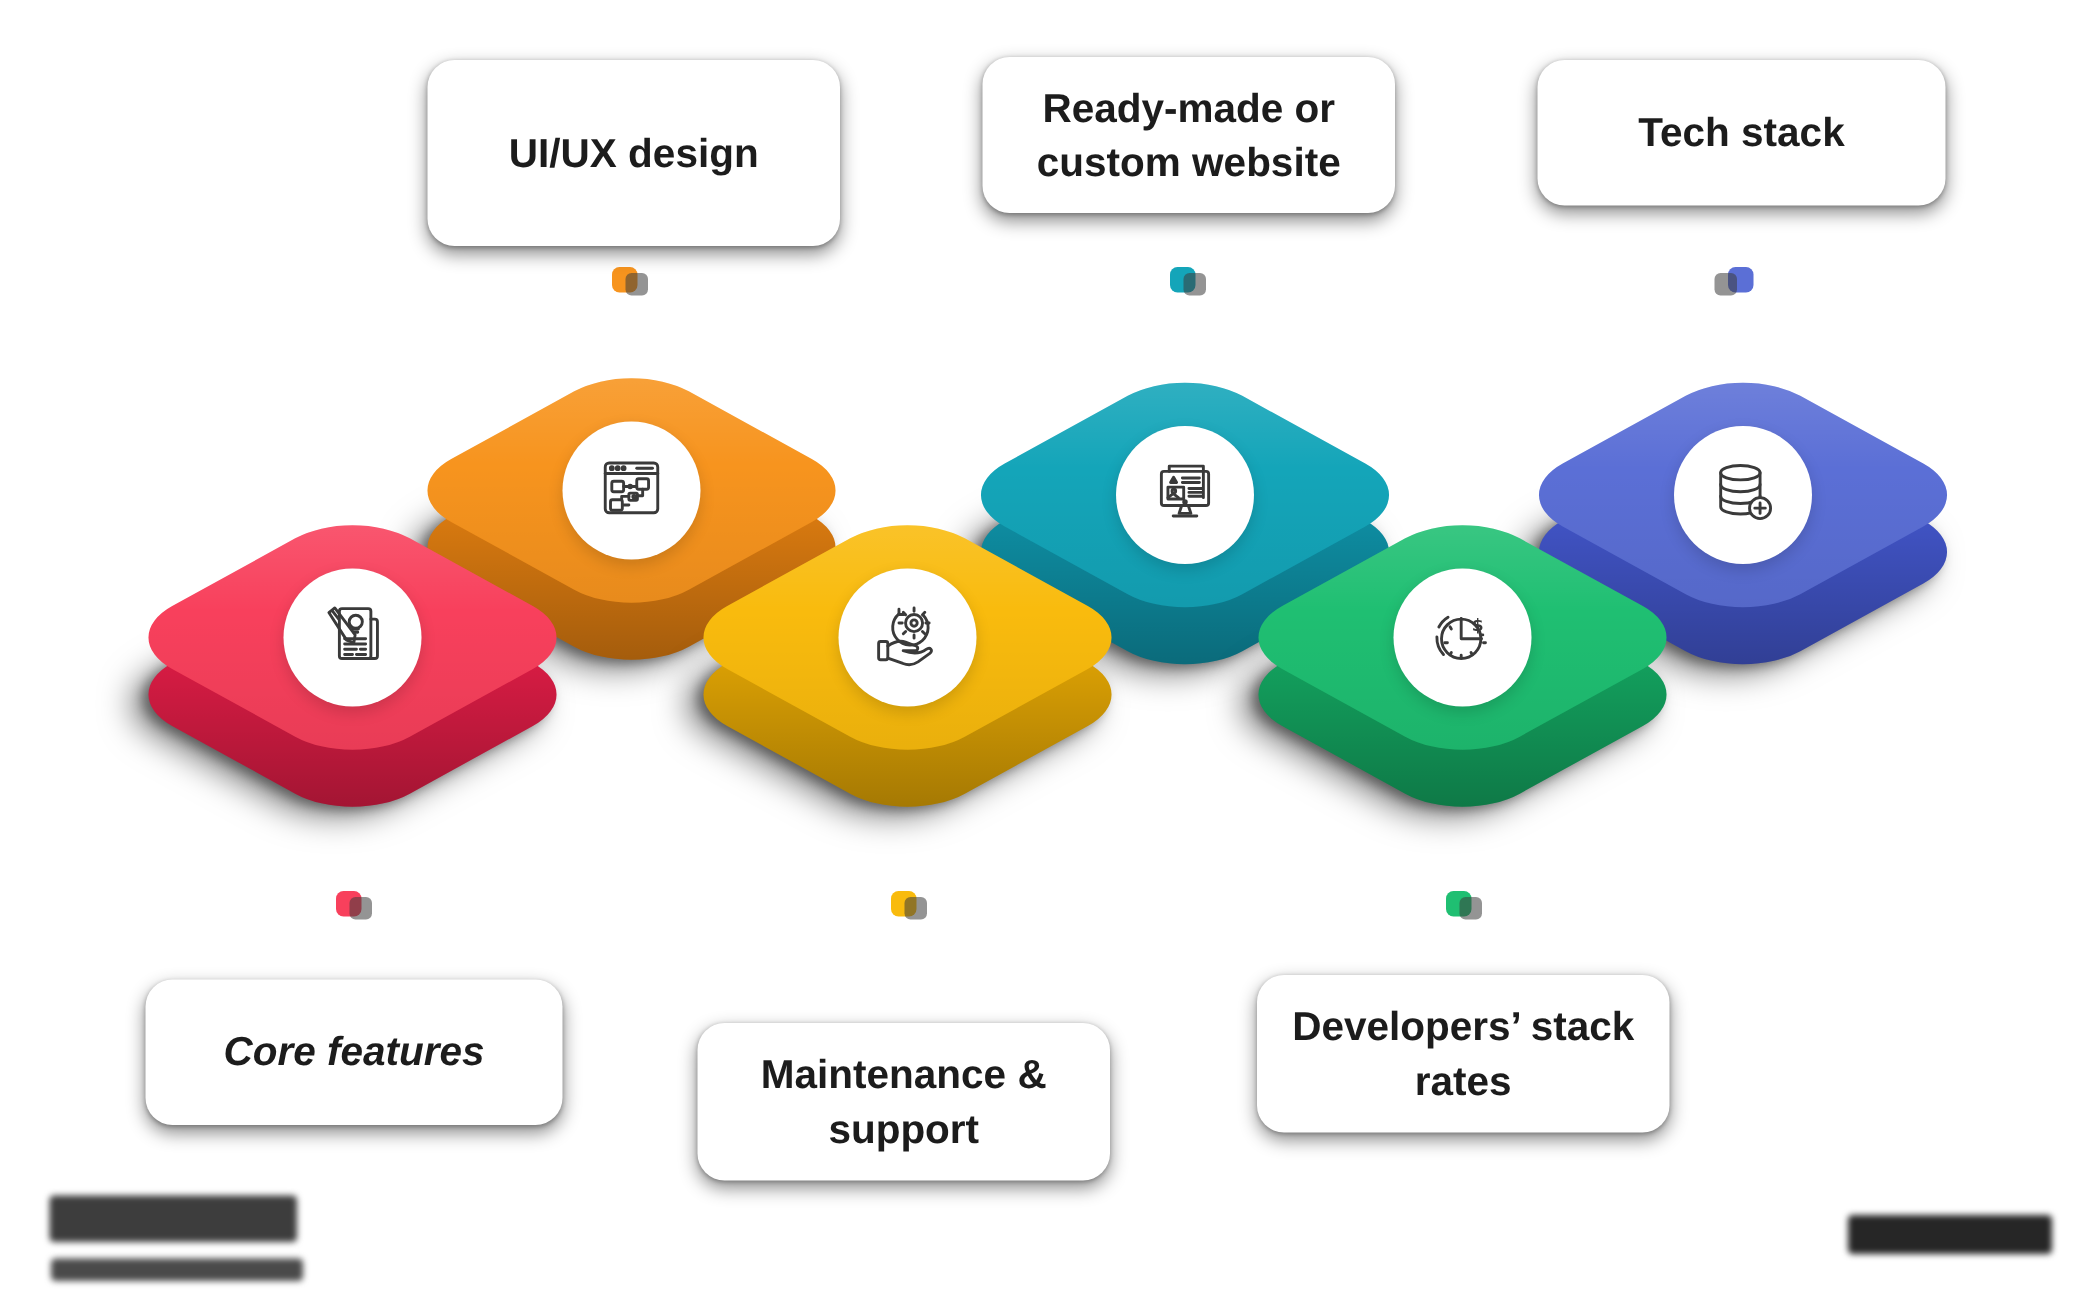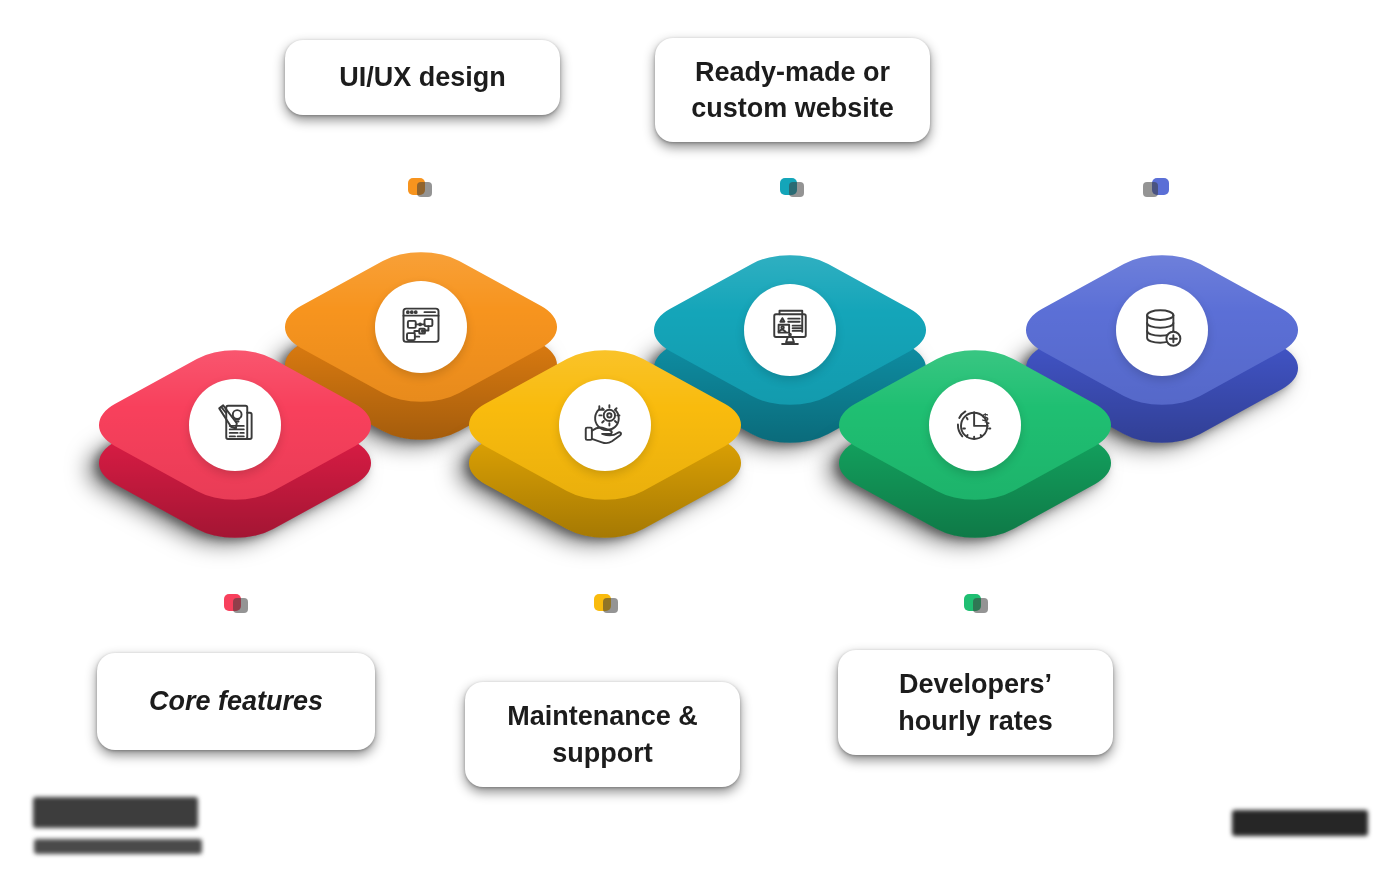--- a/index.html
+++ b/index.html
@@ -53,26 +53,27 @@
   .icon-stroke{fill:none;stroke:#3a3a3a;stroke-width:2.2;stroke-linecap:round;stroke-linejoin:round;}
 
   
   .blur-block{position:absolute;background:#3d3d3d;filter:blur(2px);border-radius:3px;}
 </style>
 </head>
 <body>
 
 <div class="canvas">
 
-  <div class="label-box" style="left:285px;top:40px;width:275px;height:75px;text-align:center;">UI/UX design</div>
+  <div class="label-box" style="left:285px;top:40px;width:275px;height:124px;text-align:center;">UI/UX design</div>
   <div class="label-box" style="left:655px;top:38px;width:275px;height:104px;">Ready-made or custom website</div>
+  <div class="label-box" style="left:1025px;top:40px;width:272px;height:97px;">Tech stack</div>
 
   <div class="label-box" style="left:97px;top:653px;width:278px;height:97px;font-style:italic;">Core features</div>
   <div class="label-box" style="left:465px;top:650px;width:275px;height:105px;margin-top:32px;">Maintenance &amp; support</div>
-  <div class="label-box" style="left:838px;top:650px;width:275px;height:105px;">Developers’ hourly rates</div>
+  <div class="label-box" style="left:838px;top:650px;width:275px;height:105px;">Developers’ stack rates</div>
 
   <div class="dot" style="left: 408px; top: 178px; --top: #F7941E; --side: #DB7B10; --dot: #F7941E;"></div>
   <div class="dot" style="left: 780px; top: 178px; --top: #14A5B9; --side: #0E8EA3; --dot: #14A5B9;"></div>
   <div class="dot shadow-left" style="left: 1152px; top: 178px; --top: #5B6FD6; --side: #4154C6; --dot: #5B6FD6;"></div>
   <div class="dot" style="left: 224px; top: 594px; --top: #F8405C; --side: #D91C44; --dot: #F8405C;"></div>
   <div class="dot" style="left: 594px; top: 594px; --top: #F9BB0D; --side: #DCA104; --dot: #F9BB0D;"></div>
   <div class="dot" style="left: 964px; top: 594px; --top: #1FBF72; --side: #13A15E; --dot: #1FBF72;"></div>
 
   <div class="tile" style="left: 263px; top: 240px; z-index: 2; --top: #F7941E; --side: #DB7B10; --dot: #F7941E;">
     <div class="tile-side"></div>

